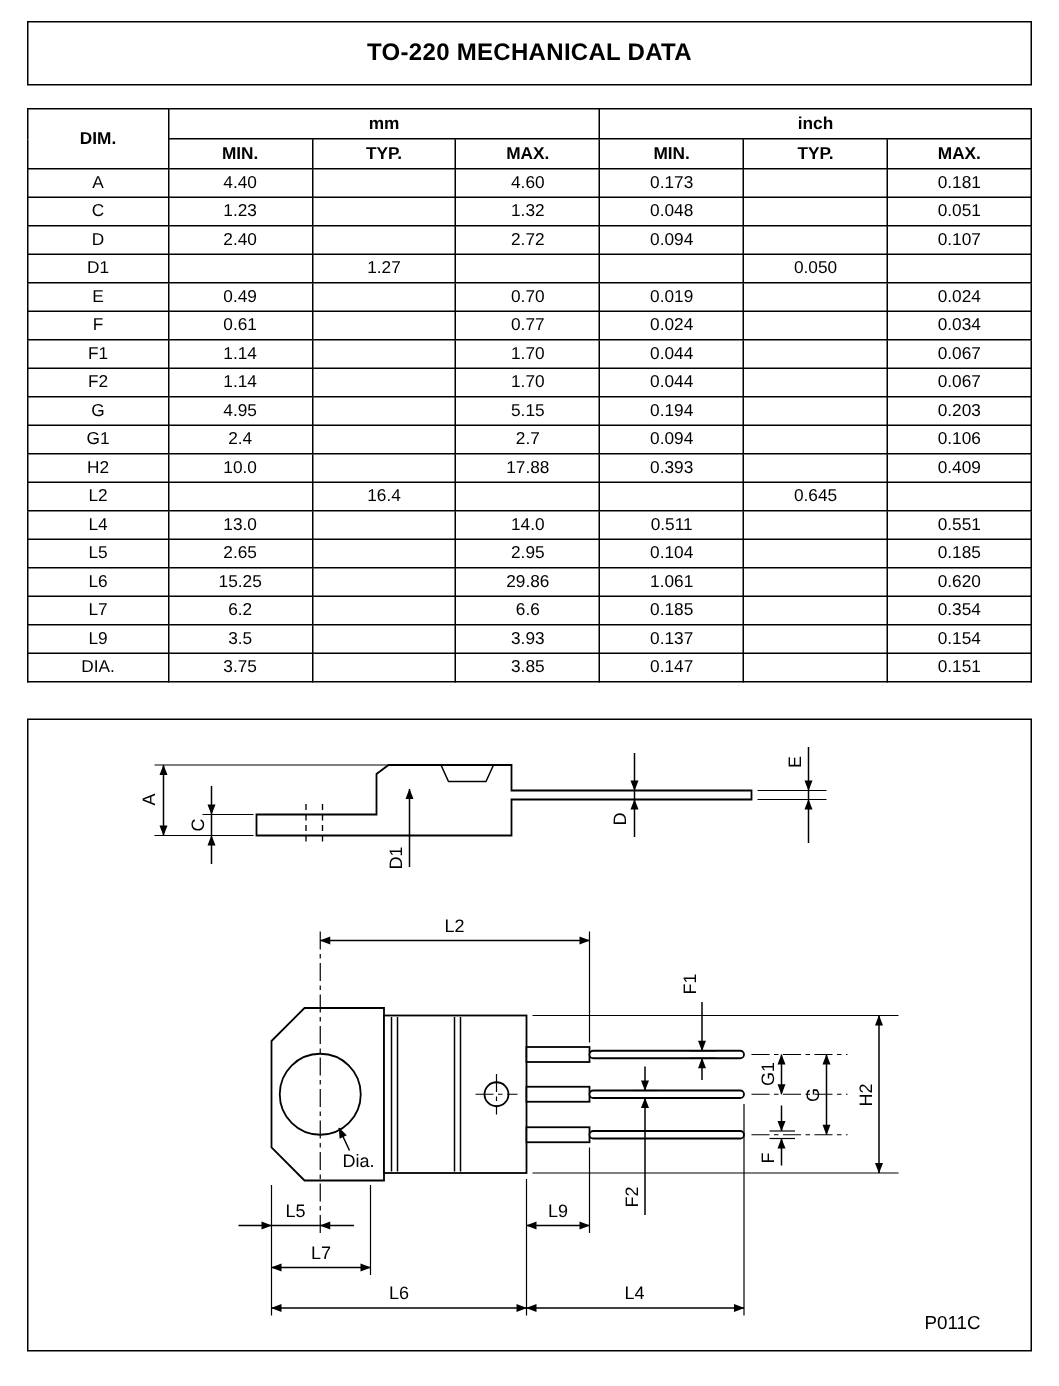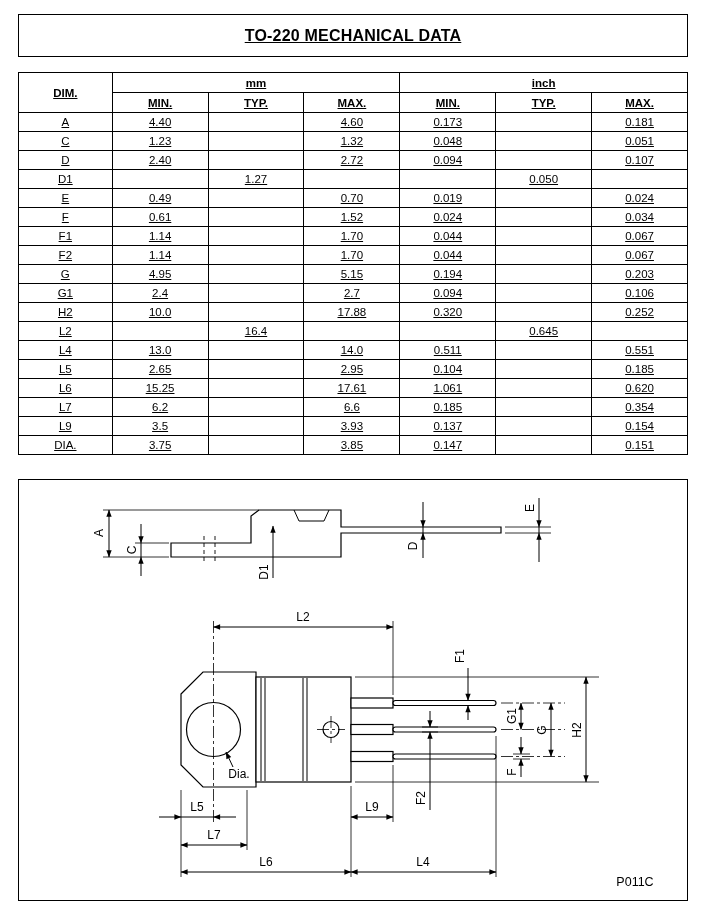--- a/index.html
+++ b/index.html
@@ -2,21 +2,21 @@
 <html><head>
 <meta charset="utf-8">
 <style>
   * { margin:0; padding:0; box-sizing:border-box; }
   html,body { background:#fff; }
   body {
     width:706px; height:924px;
     font-family:"Liberation Sans", sans-serif;
     color:#000;
   }
-  .page { width:706px; height:924px; padding:14px 18px 16px 18px; background:#fff;text-decoration:underline; }
+  .page { width:706px; height:924px; padding:14px 18px 16px 18px; background:#fff; }
   .title-box {
     border:1px solid #000;
     height:43px;
     display:flex; align-items:center; justify-content:center;
     font-weight:bold; font-size:16px; letter-spacing:0.2px;
   }
   .dim-table {
     width:100%;
     margin-top:15px;
     border-collapse:collapse;
@@ -126,21 +126,21 @@
           <td></td>
           <td>0.70</td>
           <td>0.019</td>
           <td></td>
           <td>0.024</td>
         </tr>
         <tr>
           <td>F</td>
           <td>0.61</td>
           <td></td>
-          <td>1.52</td>
+          <td>0.77</td>
           <td>0.024</td>
           <td></td>
           <td>0.034</td>
         </tr>
         <tr>
           <td>F1</td>
           <td>1.14</td>
           <td></td>
           <td>1.70</td>
           <td>0.044</td>
@@ -172,23 +172,23 @@
           <td>2.7</td>
           <td>0.094</td>
           <td></td>
           <td>0.106</td>
         </tr>
         <tr>
           <td>H2</td>
           <td>10.0</td>
           <td></td>
           <td>17.88</td>
-          <td>0.320</td>
-          <td></td>
-          <td>0.252</td>
+          <td>0.393</td>
+          <td></td>
+          <td>0.409</td>
         </tr>
         <tr>
           <td>L2</td>
           <td></td>
           <td>16.4</td>
           <td></td>
           <td></td>
           <td>0.645</td>
           <td></td>
         </tr>
@@ -207,21 +207,21 @@
           <td></td>
           <td>2.95</td>
           <td>0.104</td>
           <td></td>
           <td>0.185</td>
         </tr>
         <tr>
           <td>L6</td>
           <td>15.25</td>
           <td></td>
-          <td>17.61</td>
+          <td>29.86</td>
           <td>1.061</td>
           <td></td>
           <td>0.620</td>
         </tr>
         <tr>
           <td>L7</td>
           <td>6.2</td>
           <td></td>
           <td>6.6</td>
           <td>0.185</td>

